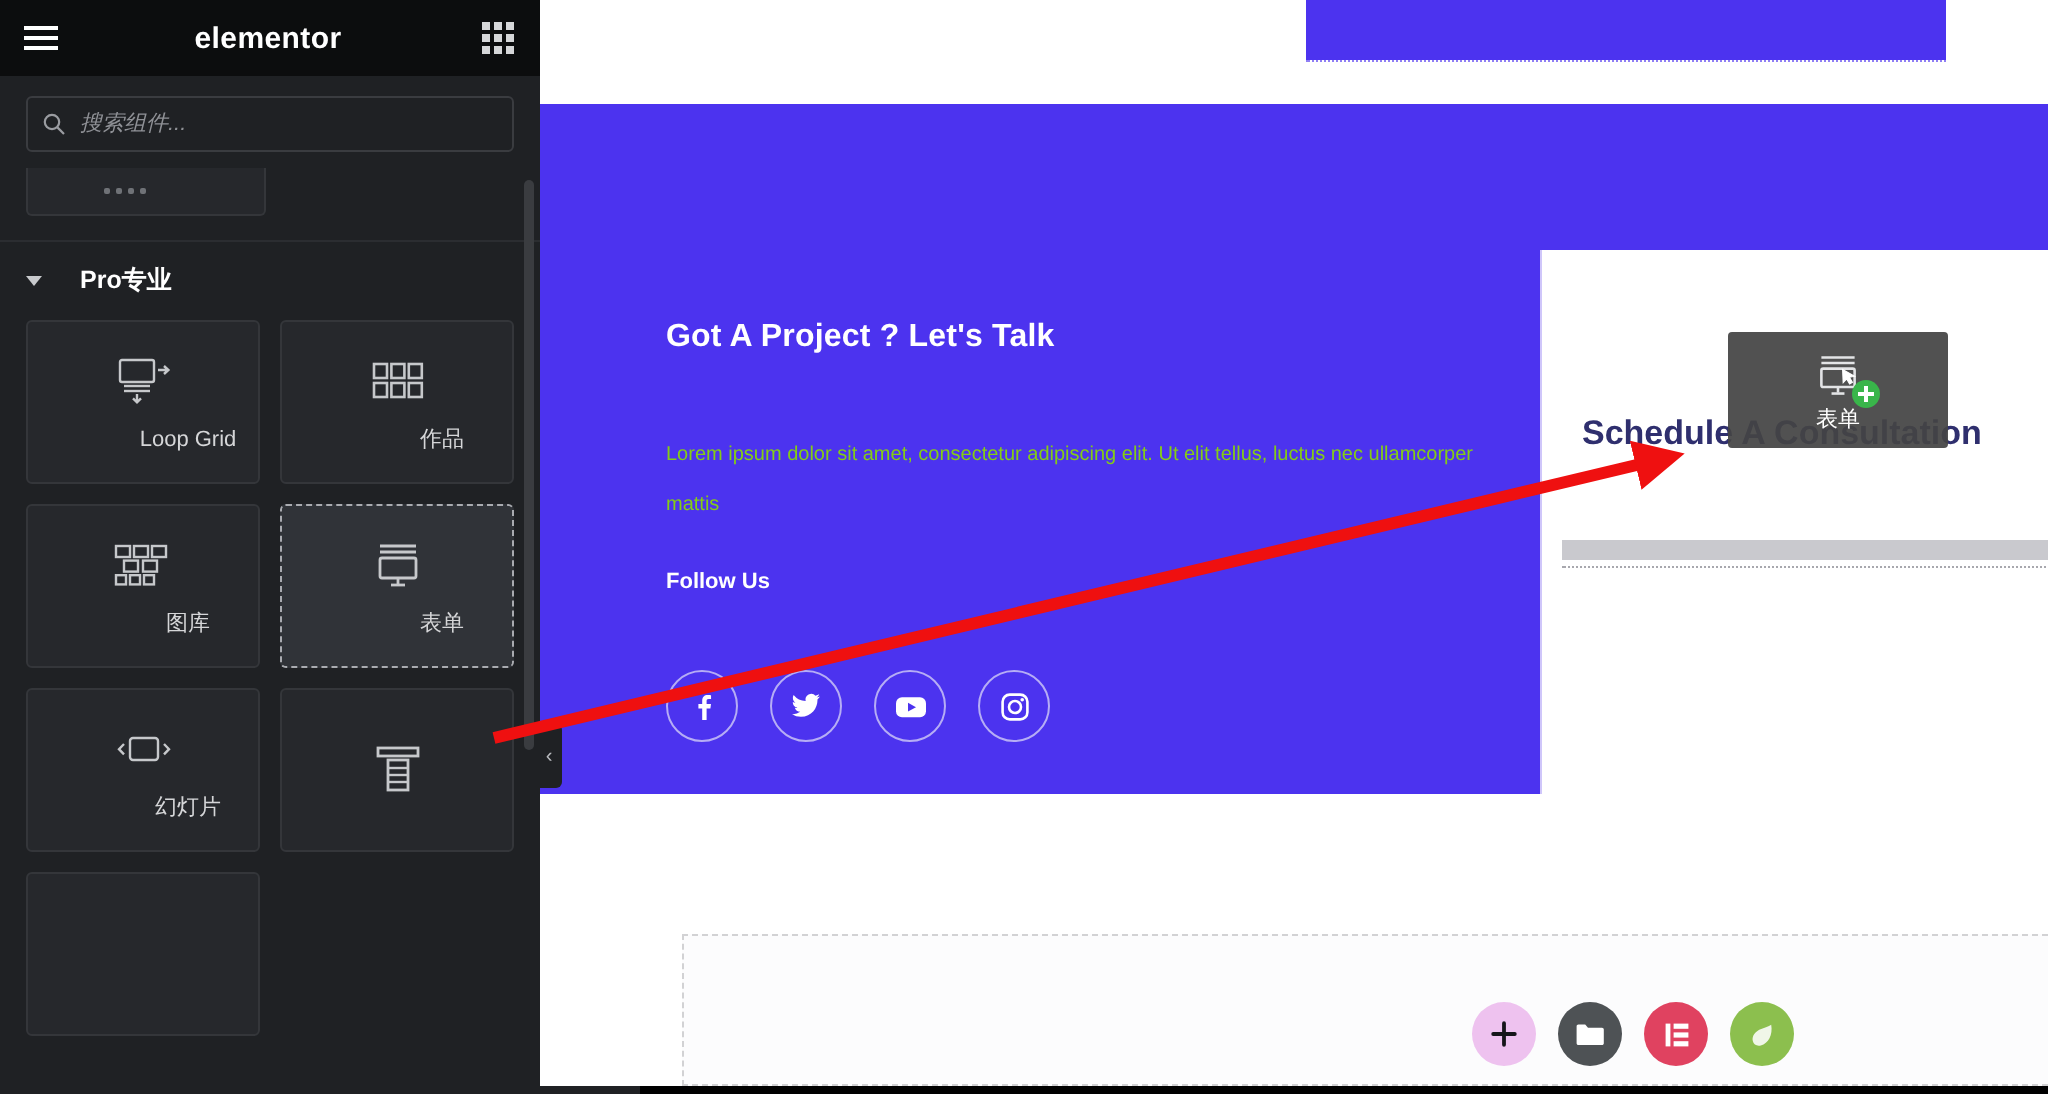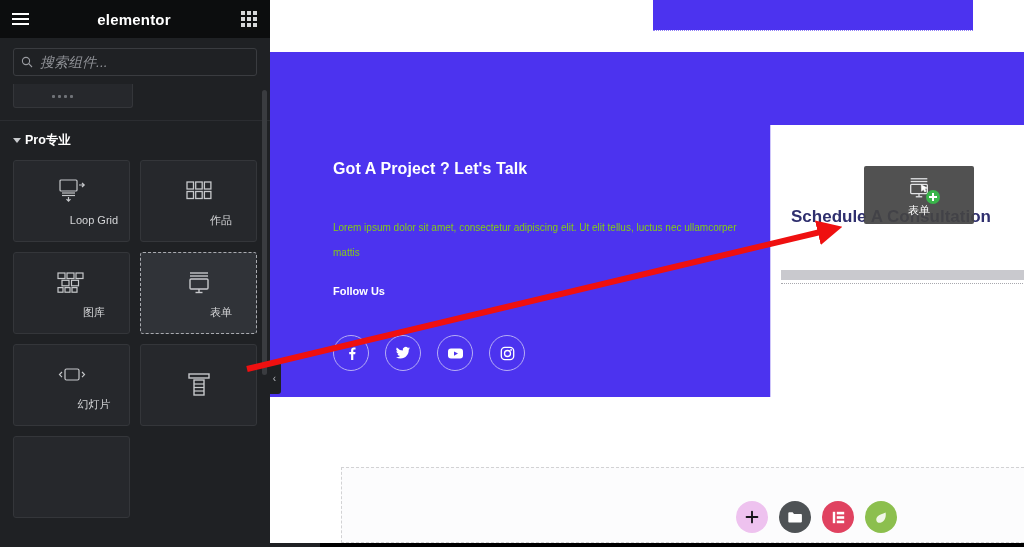--- a/index.html
+++ b/index.html
@@ -13,30 +13,30 @@
   #panel-header .hamburger i{display:block;width:17px;height:2px;background:#ffffff;}
   #panel-header .brand{flex:1;text-align:center;color:#fff;font-size:15px;font-weight:700;letter-spacing:.2px;}
   #panel-header .grid9{width:42px;height:38px;display:flex;align-items:center;justify-content:center;cursor:pointer;}
   #panel-header .grid9 span{display:grid;grid-template-columns:repeat(3,4px);grid-template-rows:repeat(3,4px);gap:2px;}
   #panel-header .grid9 span i{display:block;width:4px;height:4px;background:#d6d7d9;}
 
   #search-wrap{position:absolute;left:0;top:38px;width:270px;height:52px;background:#1f2124;}
   #search-box{position:absolute;left:13px;top:10px;width:244px;height:28px;border:1px solid #3a3c40;border-radius:3px;display:flex;align-items:center;box-sizing:border-box;}
   #search-box .mag{width:26px;display:flex;align-items:center;justify-content:center;}
   #search-box .mag svg{display:block;}
-  #search-input{flex:1;background:transparent;border:none;outline:none;color:#9a9ca1;font-size:14px;font-style:italic;font-family:"Liberation Sans",sans-serif;padding:0;}
+  #search-input{flex:1;background:transparent;border:none;outline:none;color:#9a9ca1;font-size:11px;font-style:italic;font-family:"Liberation Sans",sans-serif;padding:0;}
   #search-input::placeholder{color:#8f9196;font-style:italic;}
 
   
   #scroll-remnant{position:absolute;left:13px;top:84px;width:118px;height:23px;border:1px solid #34363a;border-top:none;border-radius:0 0 3px 3px;background:#26282c;}
   #remnant-dots{position:absolute;left:52px;top:84px;width:40px;height:6px;}
   #remnant-dots i{display:inline-block;width:3px;height:3px;background:#6f7277;margin-right:3px;border-radius:1px;}
   #panel-divider{position:absolute;left:0;top:120px;width:270px;height:1px;background:#2b2d31;}
 
-  #section-title{position:absolute;left:13px;top:132px;display:flex;align-items:center;gap:4px;cursor:pointer;}
+  #section-title{position:absolute;left:13px;top:132px;display:flex;align-items:center;gap:19px;cursor:pointer;}
   #section-title .caret{width:0;height:0;border-left:4px solid transparent;border-right:4px solid transparent;border-top:5px solid #c8cacd;}
   #section-title .txt{color:#fff;font-size:12.5px;font-weight:700;}
 
   #widget-grid{position:absolute;left:13px;top:160px;width:244px;height:387px;display:grid;grid-template-columns:117px 117px;grid-auto-rows:82px;gap:10px;overflow:hidden;}
   .widget{background:#26282c;border:1px solid #34363a;border-radius:3px;display:flex;flex-direction:column;align-items:center;justify-content:center;gap:9px;cursor:move;box-sizing:border-box;}
   .widget .wlabel{color:#d5d6d8;font-size:11px;line-height:1;margin-left:45px;}
   .widget.selected{border:1px dashed #a9abb0;background:#303338;}
   .widget .wicon{height:30px;display:flex;align-items:center;justify-content:center;color:#c6c8cb;}
 
   #panel-scrollbar{position:absolute;left:262px;top:90px;width:5px;height:285px;background:#3a3c40;border-radius:3px;}

